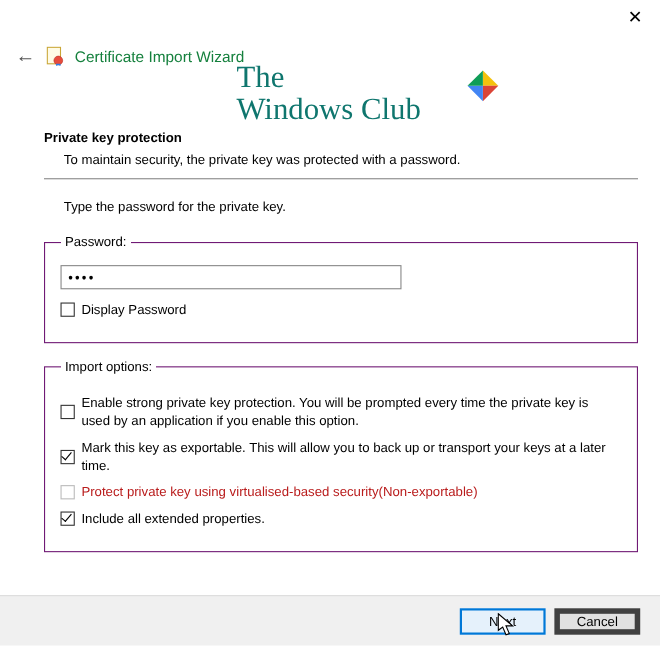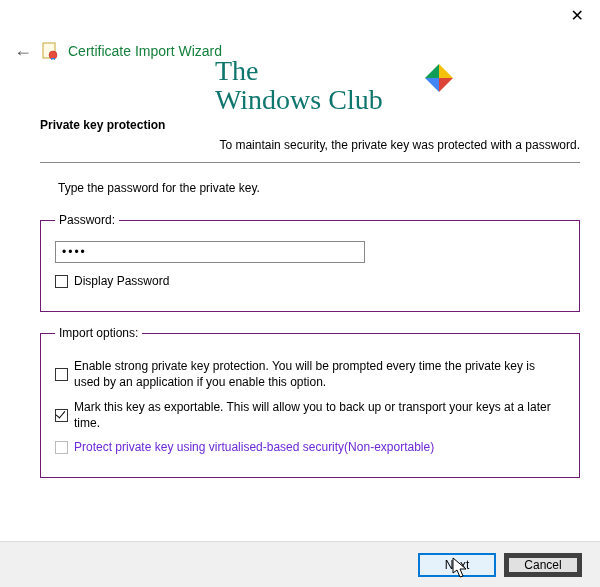--- a/index.html
+++ b/index.html
@@ -74,21 +74,20 @@
     right: 20px;
   }
   .section-title {
     font-weight: bold;
     font-size: 12px;
     margin-bottom: 6px;
   }
   .section-desc {
     margin-left: 18px;
     margin-bottom: 10px;
-    text-align: right;
   }
   .hr {
     border: none;
     border-top: 1.5px solid #888;
     margin: 0 0 18px 0;
   }
   .instruction {
     margin-left: 18px;
     margin-bottom: 18px;
   }
@@ -134,21 +133,21 @@
     left: 2px;
     top: -1px;
     width: 4px;
     height: 8px;
     border: solid #000;
     border-width: 0 1.5px 1.5px 0;
     transform: rotate(40deg);
   }
   .cb.disabled { border-color: #bbb; cursor: default; }
   .cb-label { line-height: 1.35; flex: 1; }
-  .cb-label.disabled { color: #6d28d9; }
+  .cb-label.disabled { color: #b91c1c; }
   .button-bar {
     position: absolute;
     left: 0; right: 0; bottom: 0;
     height: 46px;
     background: #f0f0f0;
     border-top: 1px solid #dcdcdc;
     display: flex;
     justify-content: flex-end;
     align-items: center;
     padding-right: 18px;
@@ -227,20 +226,24 @@
     <div class="cb-row">
       <span class="cb checked"></span>
       <span class="cb-label">Mark this key as exportable. This will allow you to back up or transport your keys at a later time.</span>
     </div>
 
     <div class="cb-row">
       <span class="cb disabled"></span>
       <span class="cb-label disabled">Protect private key using virtualised-based security(Non-exportable)</span>
     </div>
 
+    <div class="cb-row">
+      <span class="cb checked"></span>
+      <span class="cb-label">Include all extended properties.</span>
+    </div>
   </fieldset>
 </div>
 
 <div class="button-bar">
   <button class="btn primary">Next</button>
   <button class="btn">Cancel</button>
 </div>
 
 <svg class="cursor" width="18" height="22" viewBox="0 0 18 22">
   <polygon points="1,1 1,16 5,13 8,20 11,19 8,12 14,12" fill="#fff" stroke="#000" stroke-width="1"></polygon>

